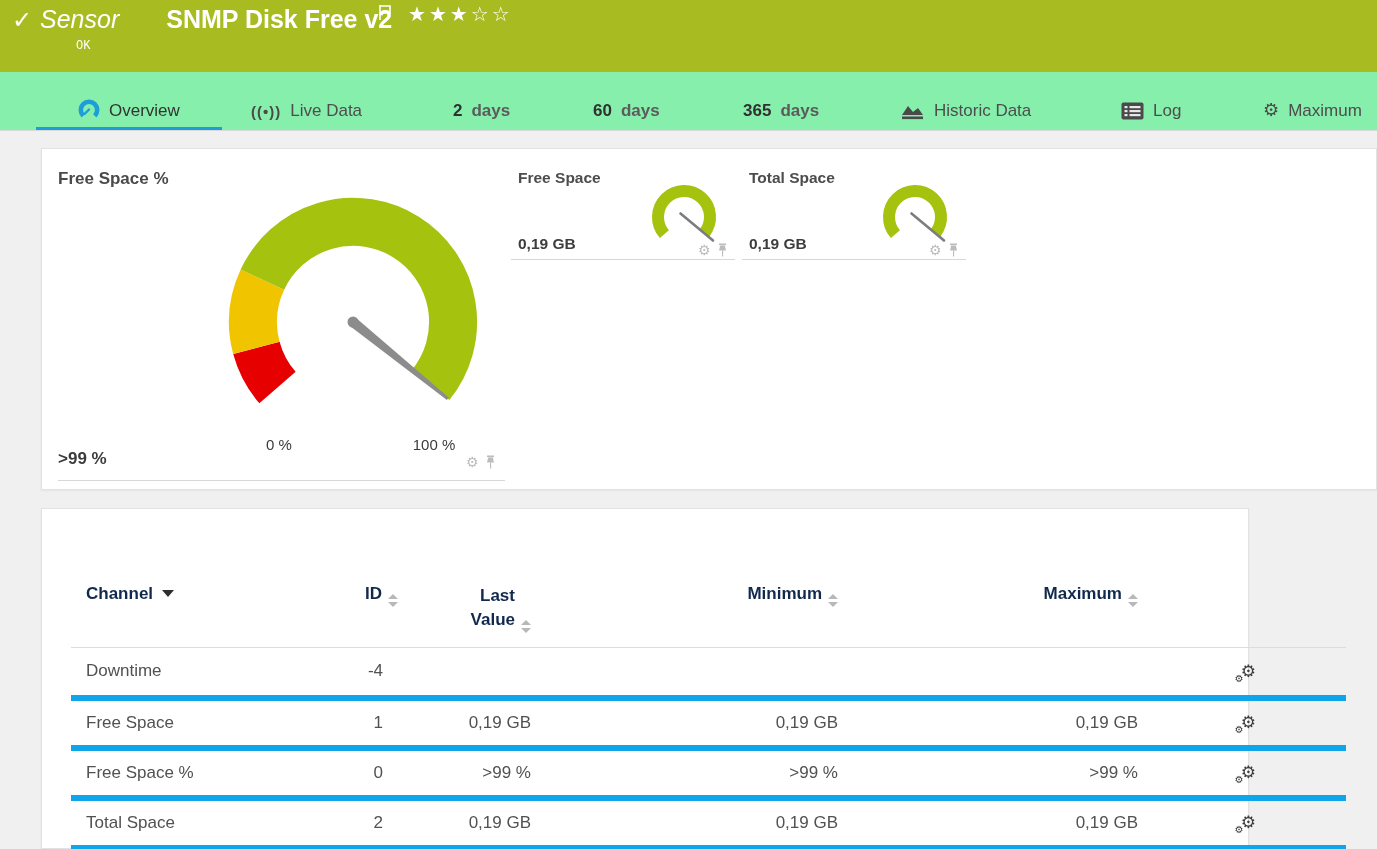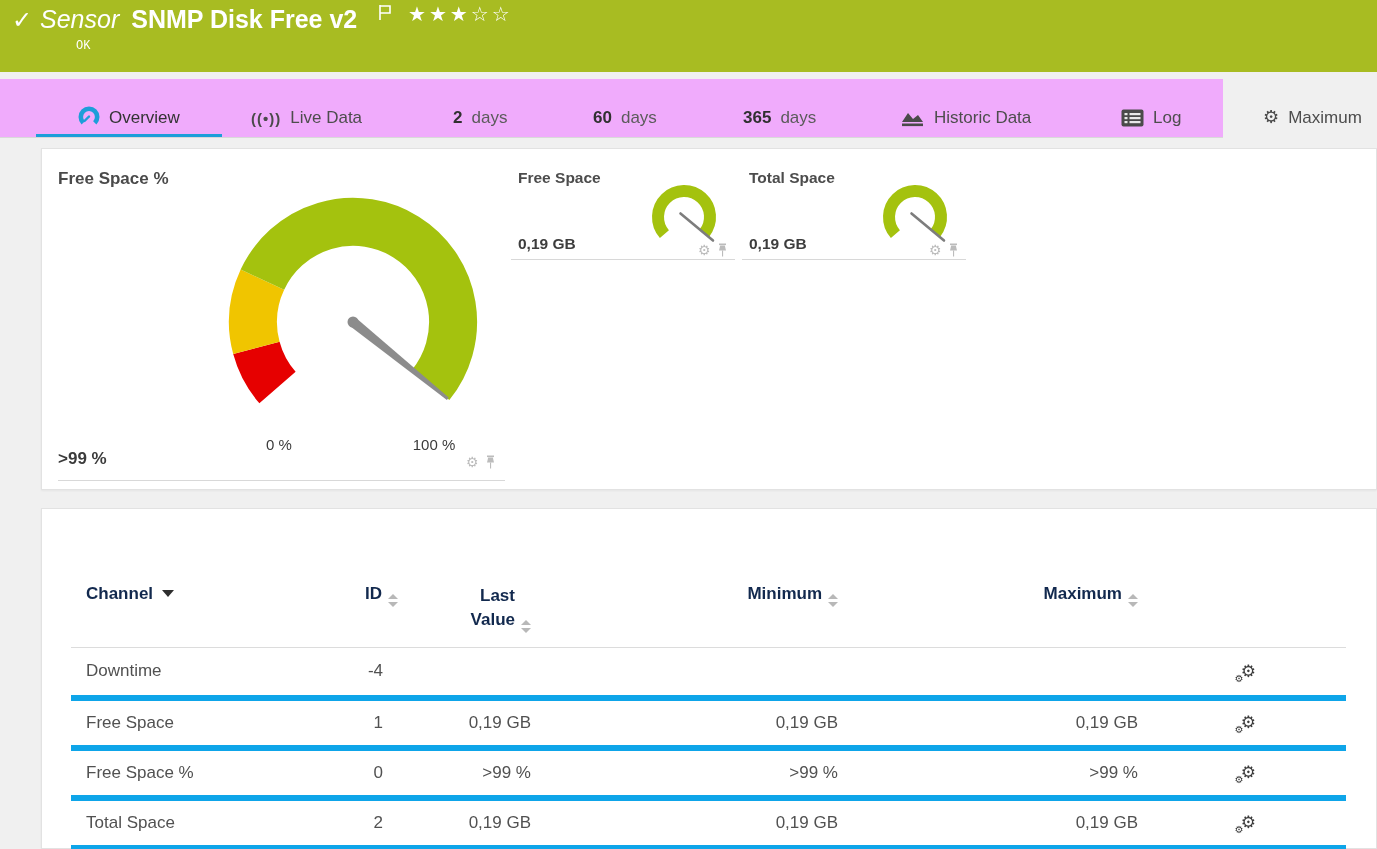--- a/index.html
+++ b/index.html
@@ -8,43 +8,43 @@
     position:relative; width:1377px; height:849px; overflow:hidden;
     background:#f0f0f0; font-family:"Liberation Sans", sans-serif;
   }
 
   
   .topbar { position:absolute; left:0; top:0; width:1377px; height:72px; background:#a8bc22; color:#fff; }
   .check-glyph { position:absolute; left:12px; top:6px; font-size:24px; font-weight:bold;
                  font-family:"DejaVu Sans", sans-serif; }
   .title-row { position:absolute; left:40px; top:5px; white-space:nowrap; }
   .sensor-kind { font-style:italic; font-weight:400; font-size:25px; margin-right:12px; }
-  .sensor-title { font-weight:700; font-size:25px; }
+  .sensor-title { font-weight:700; font-size:25px;margin-left:35px; }
   .flag-icon { position:absolute; left:378px; top:4px; }
   .stars { position:absolute; left:408px; top:2px; font-size:20px; letter-spacing:3px;
            font-family:"DejaVu Sans", sans-serif; }
   .status-ok { position:absolute; left:76px; top:39px; font-size:12px;font-family:Liberation Mono, monospace; }
 
   
-  .tabbar { position:absolute; left:0; top:79px; width:1223px; height:59px;
-            background:#f0abfc; border-bottom:1px solid #d9d9d9; }
+  .tabbar { position:absolute; left:0; top:72px; width:1377px; height:59px;
+            background:#86efac; border-bottom:1px solid #d9d9d9; }
   .tab { position:absolute; bottom:0; height:59px; display:flex; align-items:flex-end;
          padding-bottom:9px; gap:9px; color:#4d4d4d; font-size:17px; cursor:pointer; white-space:nowrap; }
   .tab .ticon { margin-bottom:1px; }
   .tab-num { font-weight:700; color:#303030; }
-  .tab-unit { color:#5b5b5b; }
+  .tab-unit { color:#5b5b5b;font-weight:bold; }
   .tab-active-label { color:#333; }
   .broadcast { font-size:15px; color:#4a4a4a; font-weight:700; letter-spacing:1px; }
   .tab-gear { font-family:"DejaVu Sans", sans-serif; font-size:18px; color:#4a4a4a; line-height:20px; }
   .active-underline { position:absolute; left:36px; bottom:0; width:186px; height:3px; background:#1d9ed9; }
 
   
   .panel { position:absolute; background:#fff; border:1px solid #e2e2e2; box-shadow:0 1px 2px rgba(0,0,0,0.05); }
   #panel-gauges { left:41px; top:148px; width:1336px; height:342px; }
-  #panel-table  { left:41px; top:508px; width:1336px; height:341px; }
+  #panel-table  { left:41px; top:508px; width:1208px; height:341px; }
 
   .gauge-title { position:absolute; left:16px; top:20px; font-size:17px; font-weight:600; color:#4a4a4a; }
   .scale-label { position:absolute; top:287px; font-size:15px; color:#3b3b3b; text-align:center; }
   .primary-value { position:absolute; left:16px; top:300px; font-size:17px; font-weight:600; color:#3b3b3b; }
   .tile-icons { position:absolute; display:inline-flex; align-items:center; gap:6px; color:#bcbcbc; }
   .tile-gear { font-family:"DejaVu Sans", sans-serif; font-size:14px; line-height:14px; color:#bcbcbc; }
   .tile-underline { position:absolute; height:1px; background:#d8d8d8; }
 
   .mini-title { position:absolute; top:20px; font-size:15.5px; font-weight:600; color:#4c4c4c; }
   .mini-value { position:absolute; top:86px; font-size:15.5px; font-weight:700; color:#3d3d3d; }

